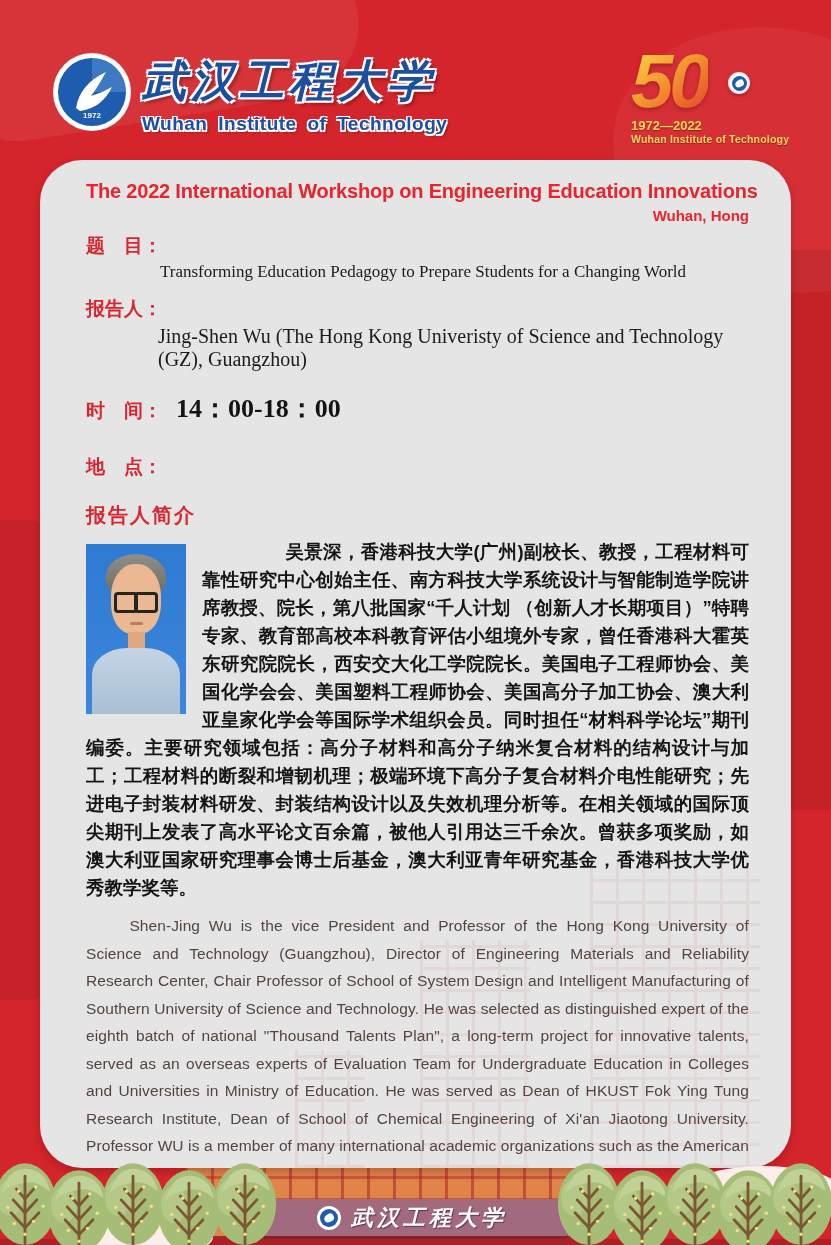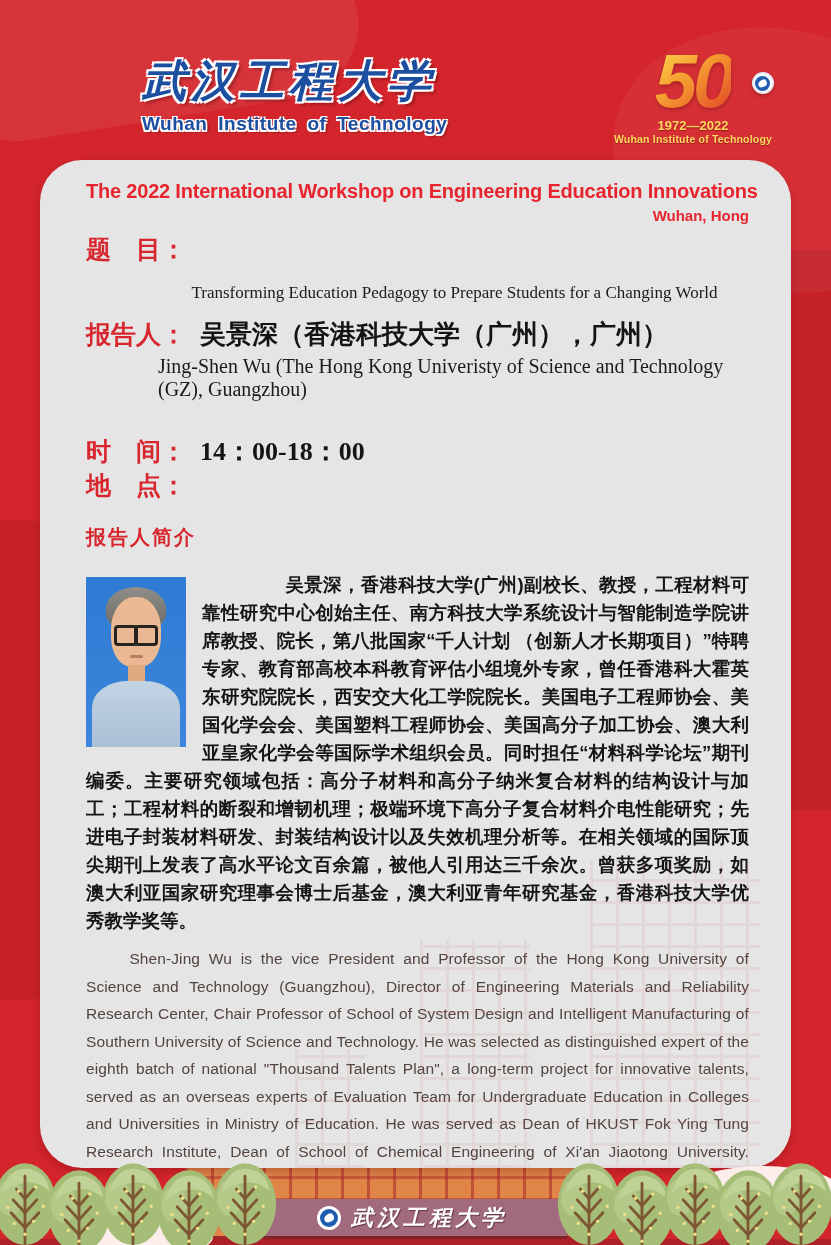--- a/index.html
+++ b/index.html
@@ -23,21 +23,21 @@
   .uni-logo { position:absolute; left:52px; top:52px; width:80px; height:80px; }
   .uni-names { position:absolute; left:142px; top:52px; width:420px; }
   .uni-zh { font-family:"Liberation Serif","DejaVu Serif",serif;
             font-size:44px; font-weight:bold; font-style:italic; letter-spacing:5px;
             color:#1d4fa0; white-space:nowrap;
             text-shadow:-2px -2px 0 #fff,2px -2px 0 #fff,-2px 2px 0 #fff,2px 2px 0 #fff,4px 4px 3px rgba(60,0,0,.35); }
   .uni-en { margin-top:2px; font-size:19px; font-weight:bold; letter-spacing:.5px; word-spacing:5px;
             color:#1d4fa0; white-space:nowrap;
             text-shadow:-1.5px -1.5px 0 #fff,1.5px -1.5px 0 #fff,-1.5px 1.5px 0 #fff,1.5px 1.5px 0 #fff,3px 3px 2px rgba(60,0,0,.35); }
 
-  .anniv { position:absolute; left:608px; top:46px; width:170px; text-align:center; }
+  .anniv { position:absolute; left:631px; top:46px; width:170px; text-align:left; }
   .anniv-50 { position:relative; display:inline-block; font-size:76px; line-height:70px;
               font-weight:800; font-style:italic; letter-spacing:-4px;
               background:linear-gradient(140deg,#fcd24a 5%,#f59a30 45%,#e4512a 90%);
               -webkit-background-clip:text; background-clip:text; color:transparent;
               filter:drop-shadow(0 2px 2px rgba(90,0,0,.35)); }
   .anniv-badge { position:absolute; left:97px; top:26px; width:22px; height:22px; border-radius:50%;
                  background:#fff; border:2px solid #e8edf5; display:flex; align-items:center; justify-content:center; }
   .anniv-badge-inner { width:15px; height:15px; border-radius:50%; background:#1d5cae; position:relative; }
   .anniv-badge-inner::after { content:""; position:absolute; left:3px; top:4px; width:9px; height:7px;
                               background:#fff; border-radius:60% 40% 50% 50%; transform:rotate(-25deg); }
@@ -59,39 +59,39 @@
           repeating-linear-gradient(0deg,#c05858 0 3px,transparent 3px 22px); }
   .wm1 { left:380px; top:780px; width:110px; height:228px; }
   .wm2 { left:550px; top:700px; width:170px; height:308px; }
   .wm3 { left:255px; top:890px; width:70px;  height:118px; }
 
   .ws-title { font-size:20px; font-weight:bold; letter-spacing:-.2px; color:#e8252f; white-space:nowrap; }
   .ws-meta  { margin-top:4px; text-align:right; font-size:15px; line-height:18px;
               font-weight:bold; color:#e8252f; }
 
   .row { display:flex; align-items:baseline; }
-  .row-label { flex:0 0 auto; font-size:25px; font-weight:bold; color:#d8262e;
+  .row-label { flex:0 0 auto; font-size:19px; font-weight:bold; color:#d8262e;
                margin-right:14px; white-space:nowrap; }
   .row-value { font-family:"Liberation Serif","DejaVu Serif",serif;
                font-size:26px; font-weight:bold; color:#141414; white-space:nowrap; }
   .row-topic { margin-top:8px; }
   .row-topic .row-value { font-size:27px; }
-  .topic-en { margin-top:17px; padding-left:74px; text-align:center;
+  .topic-en { margin-top:3px; padding-left:74px; text-align:left;
               font-family:"Liberation Serif","DejaVu Serif",serif;
               font-size:17px; color:#1b1b1b; }
   .row-speaker { margin-top:14px; }
   .speaker-en { margin-top:3px; margin-left:72px;
                 font-family:"Liberation Serif","DejaVu Serif",serif;
                 font-size:20px; color:#1b1b1b; }
-  .row-time  { margin-top:33px; }
-  .row-venue { margin-top:0;gap:27px; }
+  .row-time  { margin-top:20px; }
+  .row-venue { margin-top:28px;gap:27px; }
 
   .bio-heading { margin-top:22px; font-size:20px; font-weight:bold; color:#d8262e; letter-spacing:2px; }
 
-  .bio-zh { margin-top:20px; font-size:18.5px; line-height:28px; font-weight:bold;
+  .bio-zh { margin-top:9px; font-size:18.5px; line-height:28px; font-weight:bold;
             color:#151515; text-align:justify; }
   .bio-zh .indent { display:inline-block; width:4.5em; }
 
   
   .portrait { float:left; width:100px; height:170px; margin:6px 16px 4px 0;
               position:relative; overflow:hidden;
               background:linear-gradient(180deg,#2f7ad2,#3c86dd); }
   .p-hair { position:absolute; left:20px; top:10px; width:60px; height:44px;
             background:linear-gradient(180deg,#8f8e88,#6a6a66); border-radius:50% 50% 40% 40%; }
   .p-face { position:absolute; left:25px; top:20px; width:50px; height:70px;
@@ -179,20 +179,29 @@
   </defs>
 </svg>
 
 <div class="poster">
 
   <div class="bg-sheen1"></div>
   <div class="bg-sheen2"></div>
   <div class="bg-dark1"></div>
   <div class="bg-dark2"></div>
 
+  <div class="uni-logo">
+    <svg viewBox="0 0 80 80" width="80" height="80">
+      <circle cx="40" cy="40" r="39" fill="#fff"></circle>
+      <circle cx="40" cy="40" r="34" fill="#1d5cae"></circle>
+      <path d="M40 6 A34 34 0 0 1 74 40 L40 40 Z" fill="#5a94d2" opacity=".55"></path>
+      <path d="M24 56 Q28 32 54 20 Q44 38 39 44 Q50 41 60 35 Q50 56 28 59 Z" fill="#fff"></path>
+      <text x="40" y="66" text-anchor="middle" font-size="8" font-weight="bold" fill="#fff">1972</text>
+    </svg>
+  </div>
   <div class="uni-names">
     <div class="uni-zh">武汉工程大学</div>
     <div class="uni-en">Wuhan Institute of Technology</div>
   </div>
 
   <div class="anniv">
     <div class="anniv-50">
       <span>50</span>
       <span class="anniv-badge">
           <span class="anniv-badge-inner"></span>
@@ -213,21 +222,20 @@
         <div>Wuhan, Hong</div>
       </div>
 
       <div class="row row-topic">
         <span class="row-label">题　目：</span>
       </div>
       <div class="topic-en">Transforming Education Pedagogy to Prepare Students for a Changing World</div>
 
       <div class="row row-speaker">
         <span class="row-label">报告人：</span>
-        <span class="row-value">吴景深（香港科技大学（广州），广州）</span>
       </div>
       <div class="speaker-en">Jing-Shen Wu (The Hong Kong Univeristy of Science and Technology (GZ), Guangzhou)</div>
 
       <div class="row row-time">
         <span class="row-label">时　间：</span>
         <span class="row-value">14：00-18：00</span>
       </div>
 
       <div class="row row-venue">
         <span class="row-label">地　点：</span>

